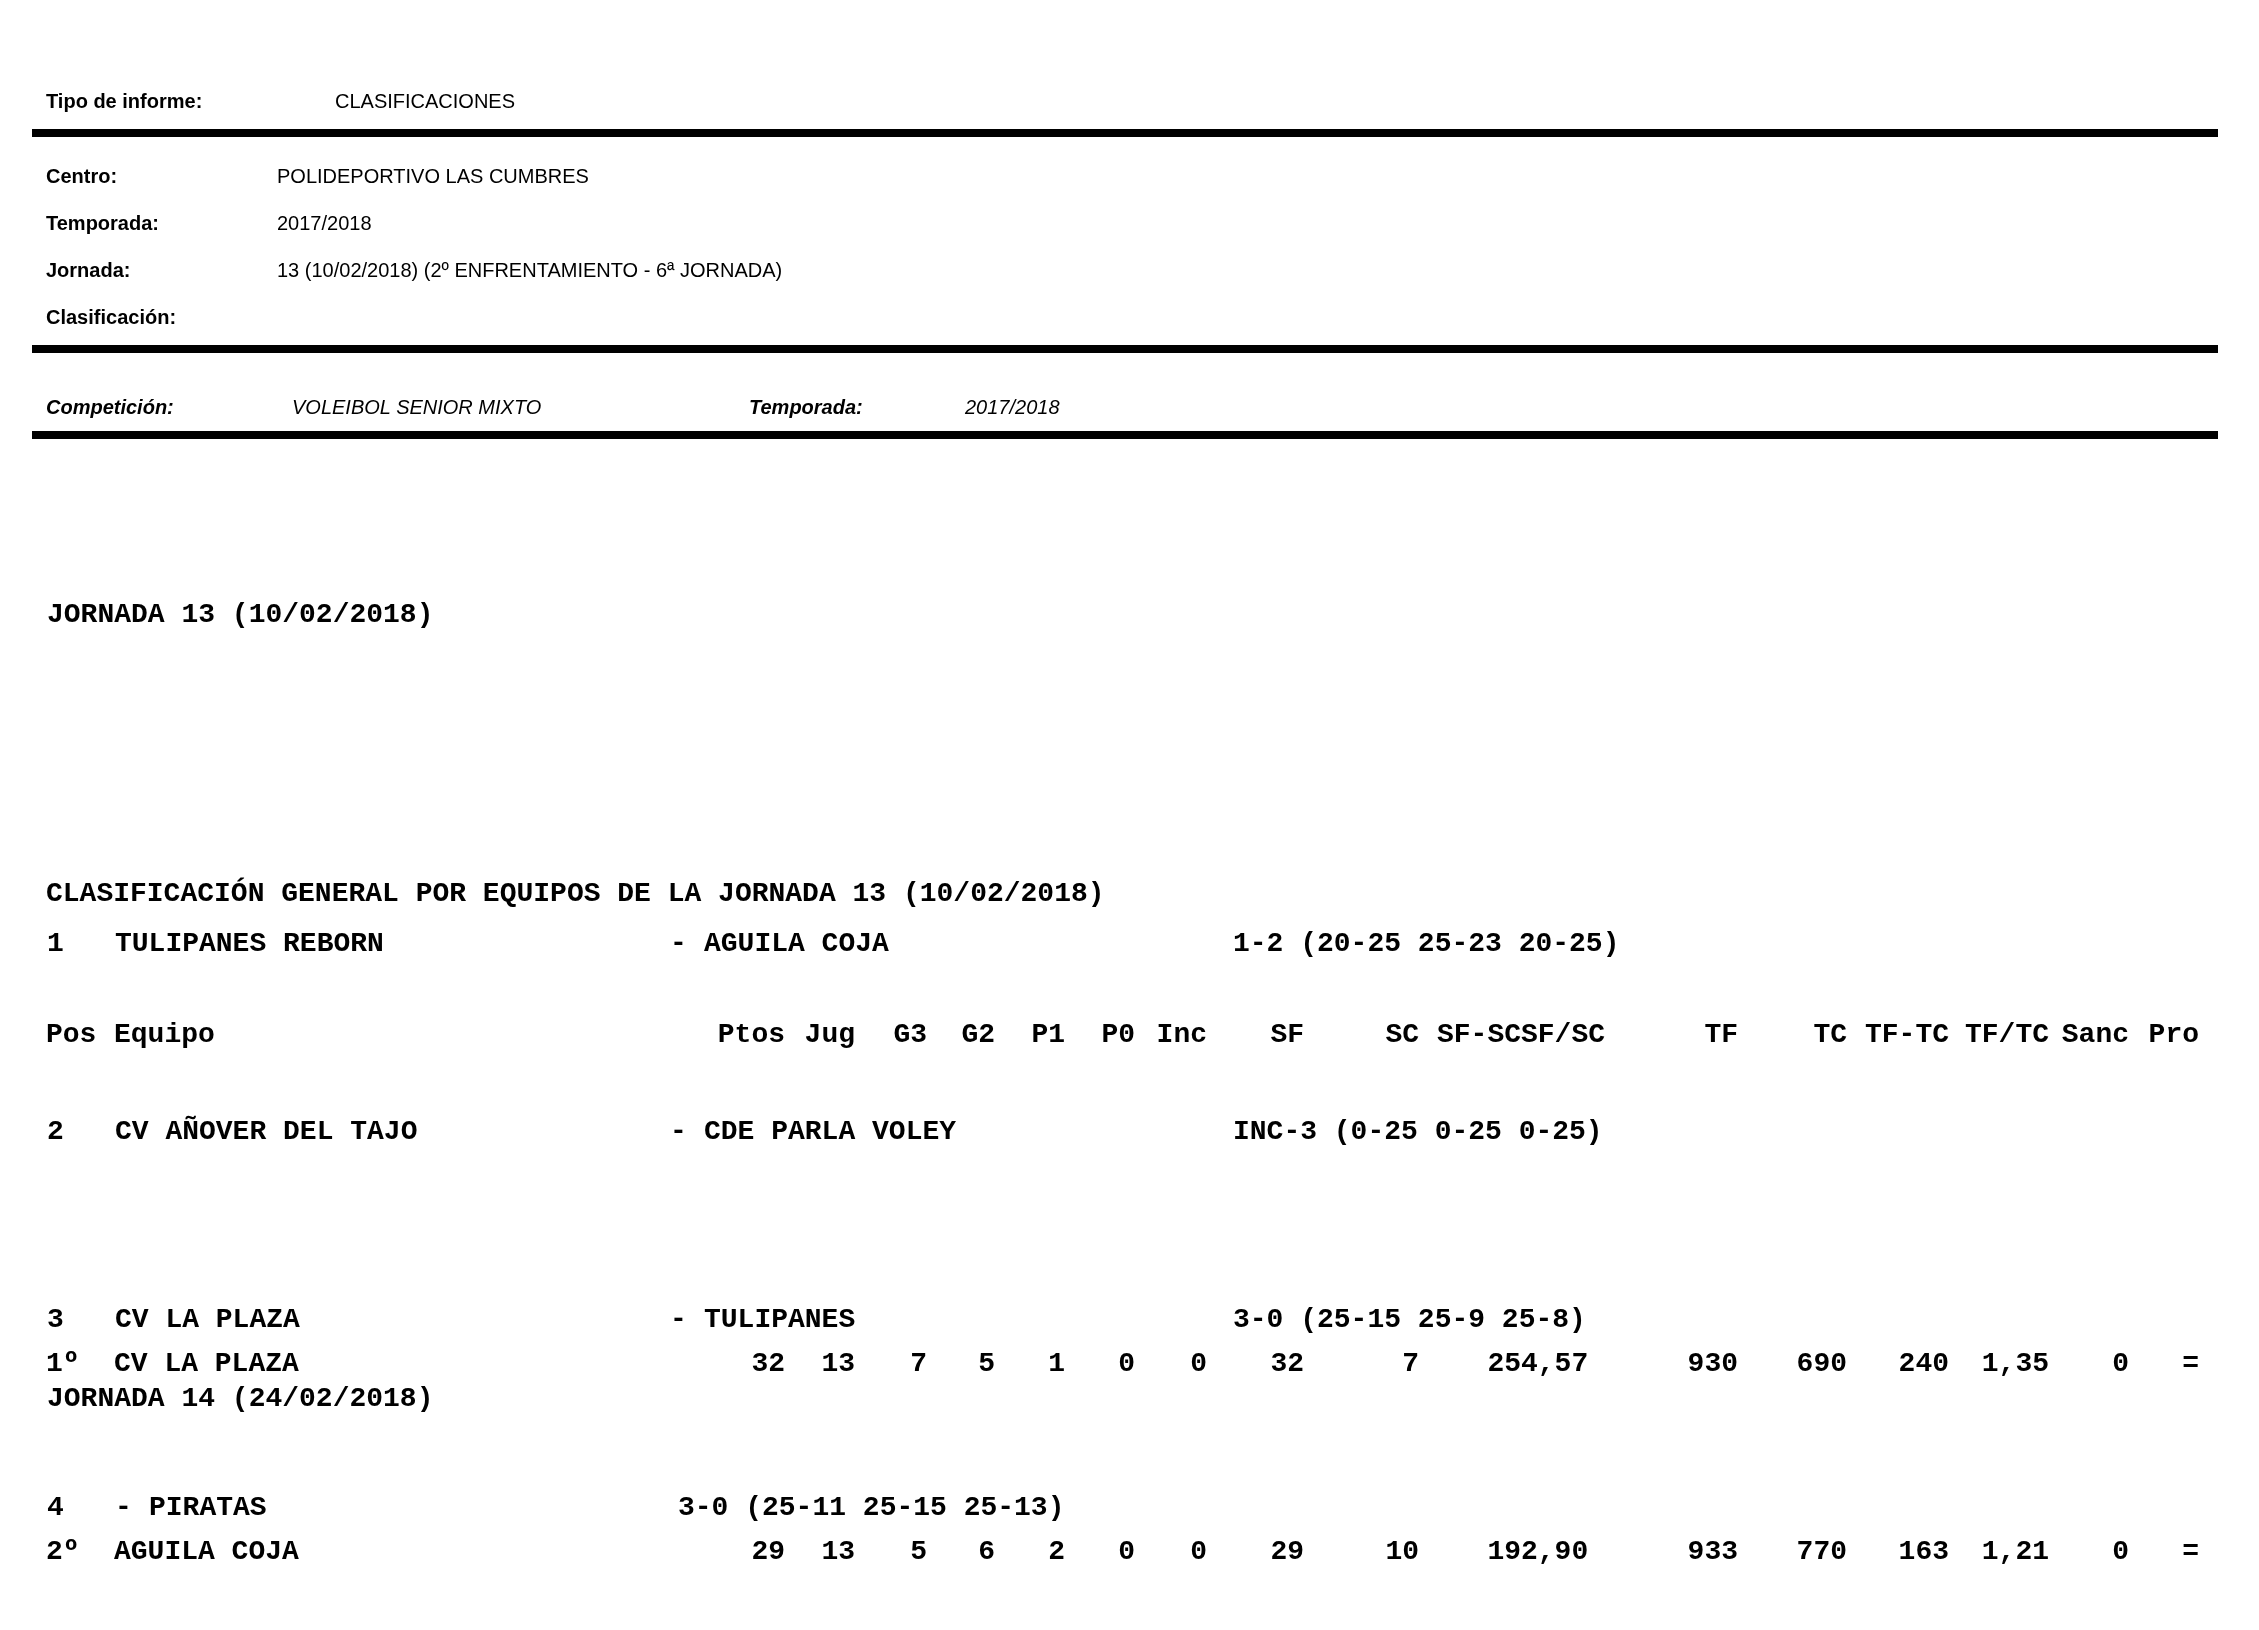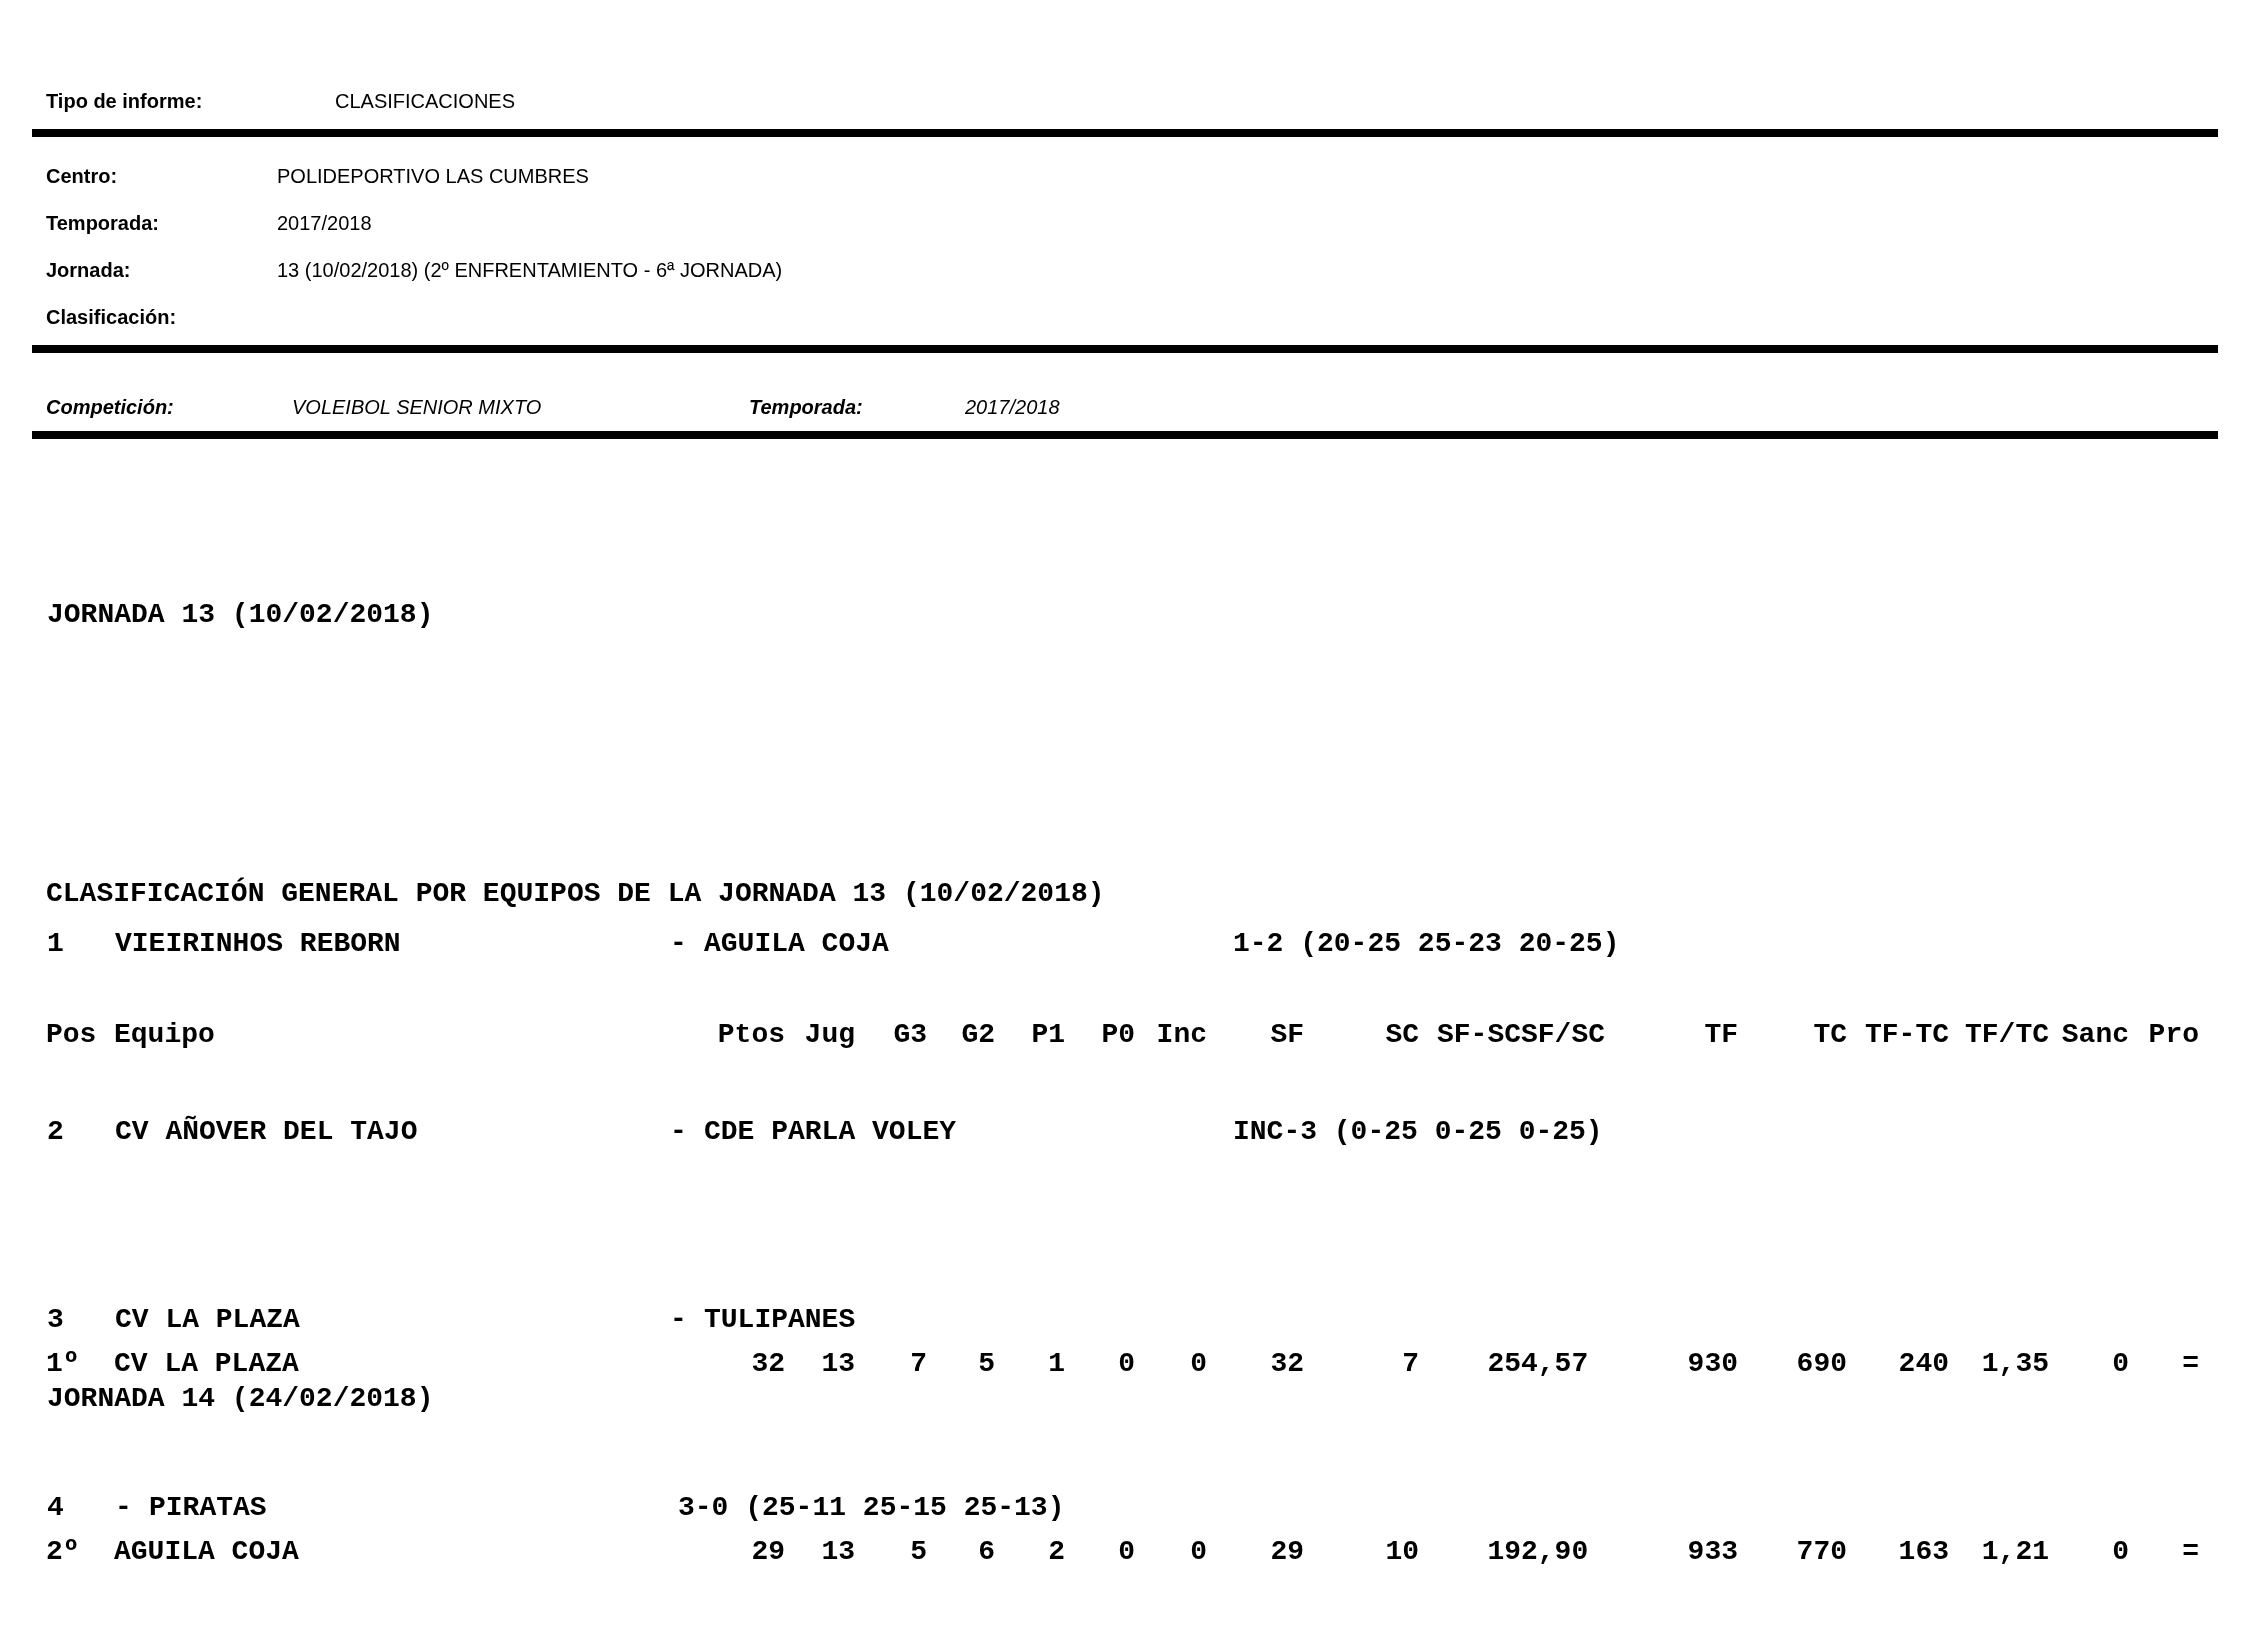--- a/index.html
+++ b/index.html
@@ -98,39 +98,40 @@
 
   <div class="hrule" style="top:431px;"></div>
 
   <section class="abs mono" style="top:497px;left:47px;">
     <div class="line">JORNADA 13 (10/02/2018)</div>
     <div>
       
     
         <div class="frow line">
           <span class="m-num">1</span>
-          <span class="m-home">VIEIRINHOS REBORN</span>
+          <span class="m-home">TULIPANES REBORN</span>
           <span class="m-dash">-</span>
           <span class="m-away">AGUILA COJA</span>
           <span class="m-result">1-2 (20-25 25-23 20-25)</span>
         </div>
       
         <div class="frow line">
           <span class="m-num">2</span>
           <span class="m-home">CV AÑOVER DEL TAJO</span>
           <span class="m-dash">-</span>
           <span class="m-away">CDE PARLA VOLEY</span>
           <span class="m-result">INC-3 (0-25 0-25 0-25)</span>
         </div>
       
         <div class="frow line">
           <span class="m-num">3</span>
           <span class="m-home">CV LA PLAZA</span>
           <span class="m-dash">-</span>
           <span class="m-away">TULIPANES</span>
+          <span class="m-result">3-0 (25-15 25-9 25-8)</span>
         </div>
       
         <div class="frow line">
           <span class="m-num">4</span>
           <span class="m-dash">-</span>
           <span class="m-away">PIRATAS</span>
           <span class="m-result">3-0 (25-11 25-15 25-13)</span>
         </div>
       </div>
   </section>

